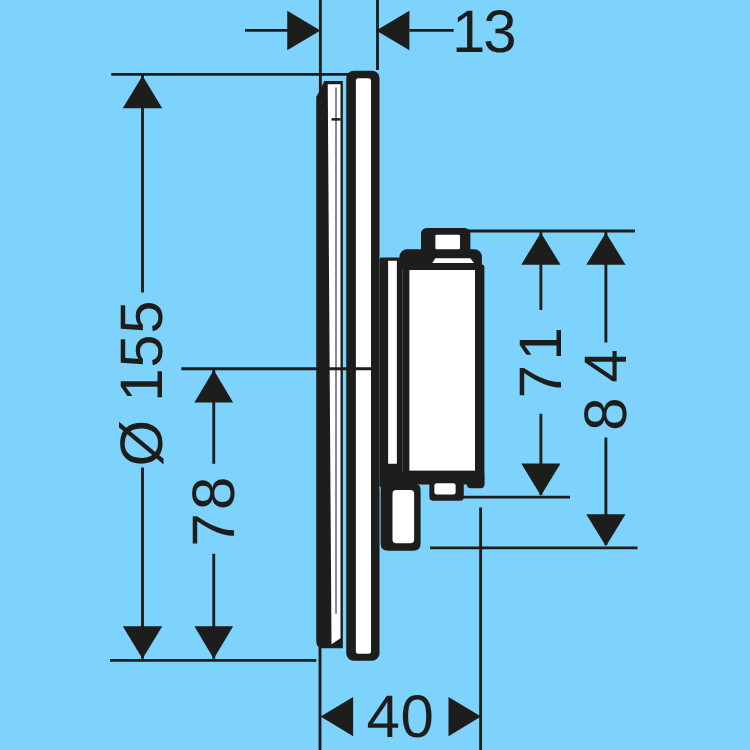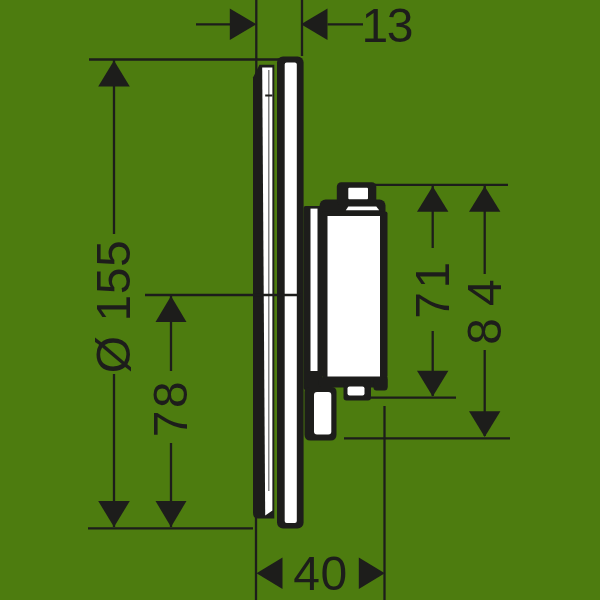--- a/index.html
+++ b/index.html
@@ -1,16 +1,16 @@
 <!DOCTYPE html>
 <html><head>
 <meta charset="utf-8">
 <style>
 html,body{margin:0;padding:0;background:#ffffff;}
-#wrap{width:600px;height:600px;position:relative;background:#4d7c0f;overflow:hidden;}
+#wrap{width:600px;height:600px;position:relative;background:#7dd3fc;overflow:hidden;}
 svg{display:block;}
 text{font-family:"Liberation Sans",sans-serif;fill:#1d1d1b;}
 </style>
 </head>
 <body>
 <div id="wrap">
 <svg width="600" height="600" viewBox="0 0 600 600">
 <g stroke="#1d1d1b" stroke-width="2.3" fill="none">
 
   <line x1="256.3" y1="0" x2="256.3" y2="75"></line>

